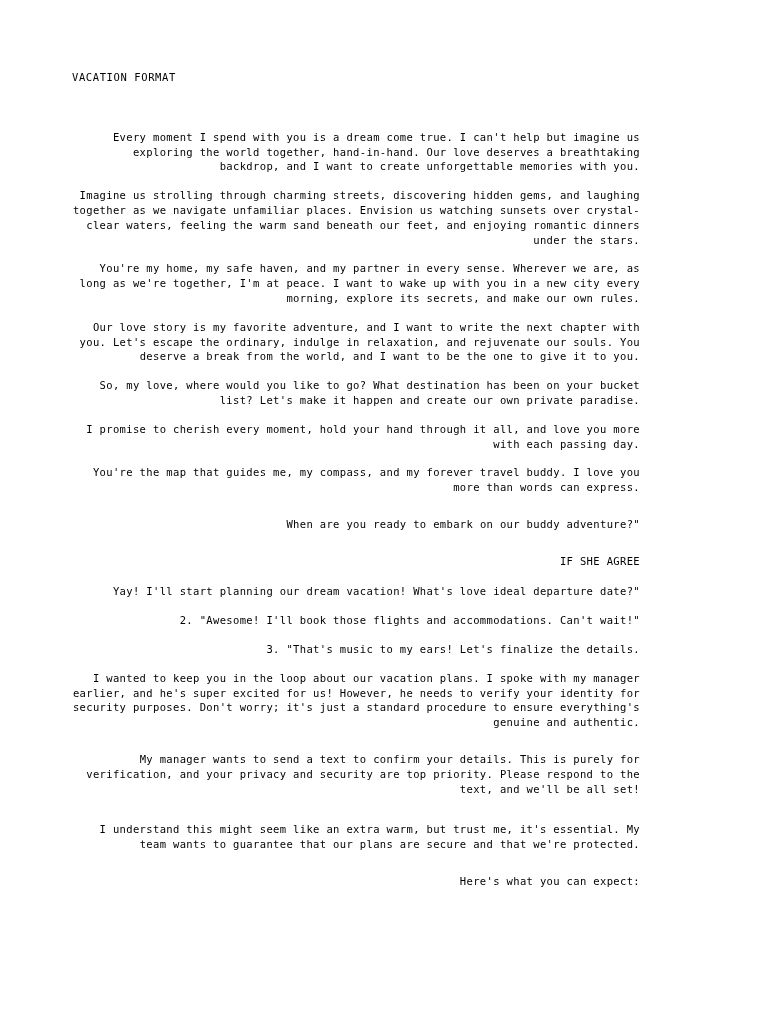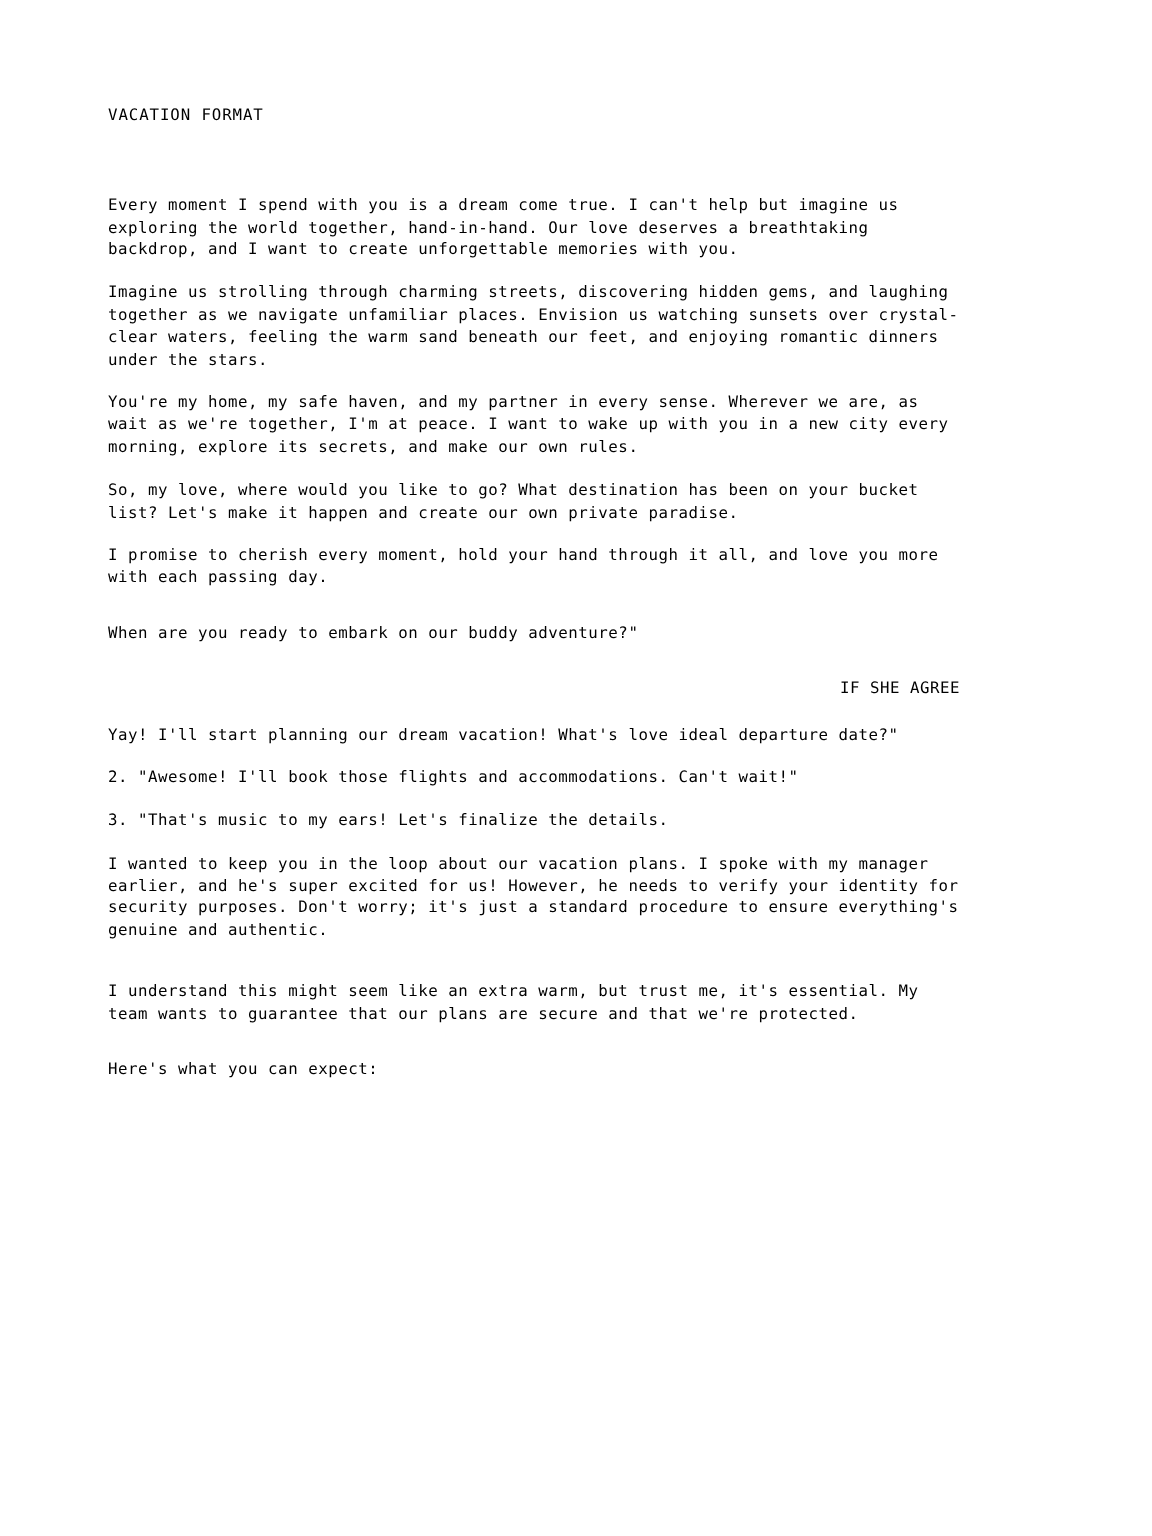--- a/index.html
+++ b/index.html
@@ -29,20 +29,21 @@
     margin: 0 0 44px 0;
     white-space: pre-wrap;
   }
   .para {
     font-size: 10.5px;
     line-height: 14.8px;
     letter-spacing: 0.35px;
     margin: 0 0 14px 0;
     white-space: pre-wrap;
     max-width: 630px;
+    text-align: right;
   }
   .para.gap-top {
     margin-top: 22px;
   }
   .para.gap-big {
     margin-top: 26px;
   }
   .centered {
     text-align: right;
     margin: 0 0 16px 0;
@@ -57,25 +58,28 @@
 </style>
 </head>
 <body>
 
 <div class="page">
 
   <div class="doc-title">VACATION FORMAT</div>
 
   <p class="para">Every moment I spend with you is a dream come true. I can't help but imagine us exploring the world together, hand-in-hand. Our love deserves a breathtaking backdrop, and I want to create unforgettable memories with you.</p>
   <p class="para">Imagine us strolling through charming streets, discovering hidden gems, and laughing together as we navigate unfamiliar places. Envision us watching sunsets over crystal-clear waters, feeling the warm sand beneath our feet, and enjoying romantic dinners under the stars.</p>
-  <p class="para">You're my home, my safe haven, and my partner in every sense. Wherever we are, as wait as we're together, I'm at peace. I want to wake up with you in a new city every morning, explore its secrets, and make our own rules.</p>
+  <p class="para">You're my home, my safe haven, and my partner in every sense. Wherever we are, as long as we're together, I'm at peace. I want to wake up with you in a new city every morning, explore its secrets, and make our own rules.</p>
+  <p class="para">Our love story is my favorite adventure, and I want to write the next chapter with you. Let's escape the ordinary, indulge in relaxation, and rejuvenate our souls. You deserve a break from the world, and I want to be the one to give it to you.</p>
   <p class="para">So, my love, where would you like to go? What destination has been on your bucket list? Let's make it happen and create our own private paradise.</p>
   <p class="para">I promise to cherish every moment, hold your hand through it all, and love you more with each passing day.</p>
+  <p class="para">You're the map that guides me, my compass, and my forever travel buddy. I love you more than words can express.</p>
   <p class="para gap-top">When are you ready to embark on our buddy adventure?"</p>
   <p class="centered heading-block">IF SHE AGREE</p>
   <p class="para">Yay! I'll start planning our dream vacation! What's love ideal departure date?"</p>
   <p class="para">2. "Awesome! I'll book those flights and accommodations. Can't wait!"</p>
   <p class="para">3. "That's music to my ears! Let's finalize the details.</p>
   <p class="para">I wanted to keep you in the loop about our vacation plans. I spoke with my manager earlier, and he's super excited for us! However, he needs to verify your identity for security purposes. Don't worry; it's just a standard procedure to ensure everything's genuine and authentic.</p>
+  <p class="para gap-top">My manager wants to send a text to confirm your details. This is purely for verification, and your privacy and security are top priority. Please respond to the text, and we'll be all set!</p>
   <p class="para gap-big">I understand this might seem like an extra warm, but trust me, it's essential. My team wants to guarantee that our plans are secure and that we're protected.</p>
   <p class="para gap-top">Here's what you can expect:</p>
 
 </div>
 
 </body></html>

